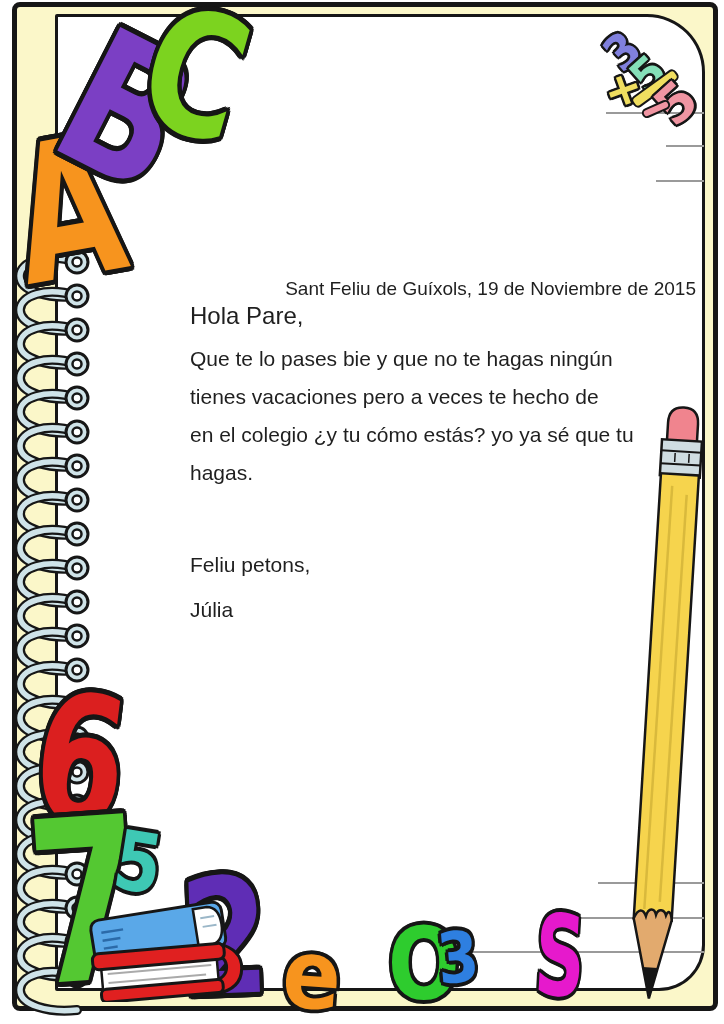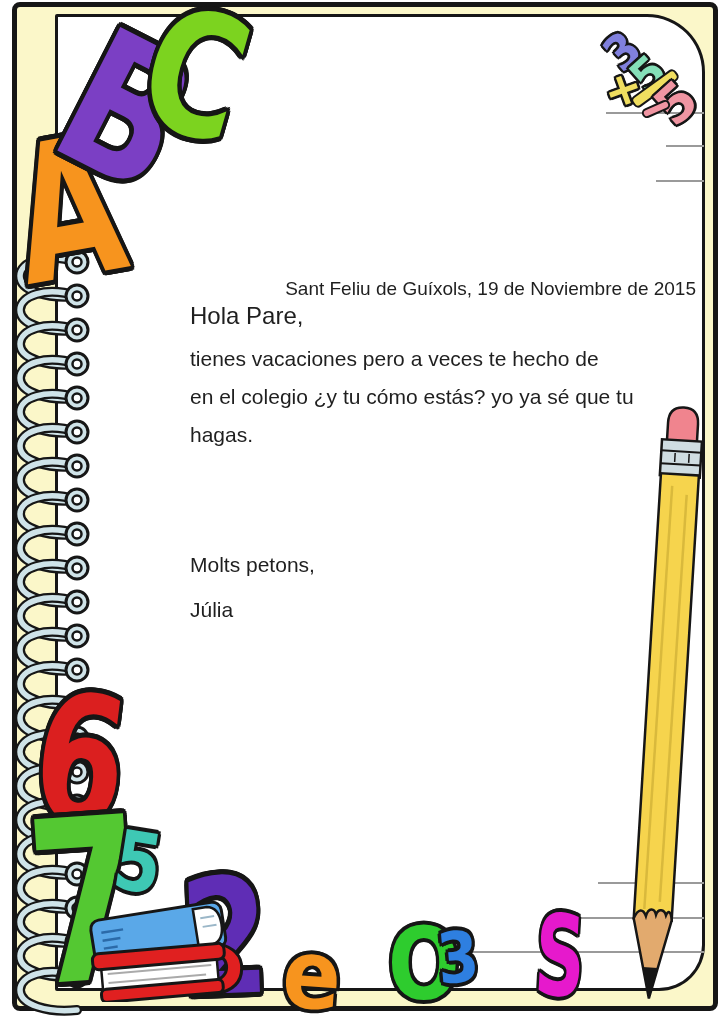--- a/index.html
+++ b/index.html
@@ -151,20 +151,21 @@
     <rect x="17" y="72" width="38" height="446" fill="#F6D44D" stroke="#161616" stroke-width="2.5"></rect>
     <line x1="29" y1="84" x2="27" y2="508" stroke="#D9B93C" stroke-width="2.5"></line>
     <line x1="44" y1="92" x2="42" y2="500" stroke="#D9B93C" stroke-width="2.5"></line>
     <path d="M17,518 C21,507 26,508 29,515 C31,506 37,506 39,513 C41,506 47,507 49,513 C51,507 54,509 55,518 L37,597 Z" fill="#E2AA6E" stroke="#161616" stroke-width="2.5"></path>
     <path d="M29,566 L44,566 L37,597 Z" fill="#161616"></path>
   </svg>
 
   <div class="lettertext dateline">Sant Feliu de Guíxols, 19 de Noviembre de 2015</div>
   <div class="lettertext greeting">Hola Pare,</div>
   <div class="lettertext bodyblock">
+    <div>Que te lo pases bie y que no te hagas ningún</div>
     <div>tienes vacaciones pero a veces te hecho de</div>
     <div>en el colegio ¿y tu cómo estás? yo ya sé que tu</div>
     <div>hagas.</div>
   </div>
-  <div class="lettertext closing">Molts petons,</div>
+  <div class="lettertext closing">Feliu petons,</div>
   <div class="lettertext signature">Júlia</div>
 
 </div>
 
 </body></html>

